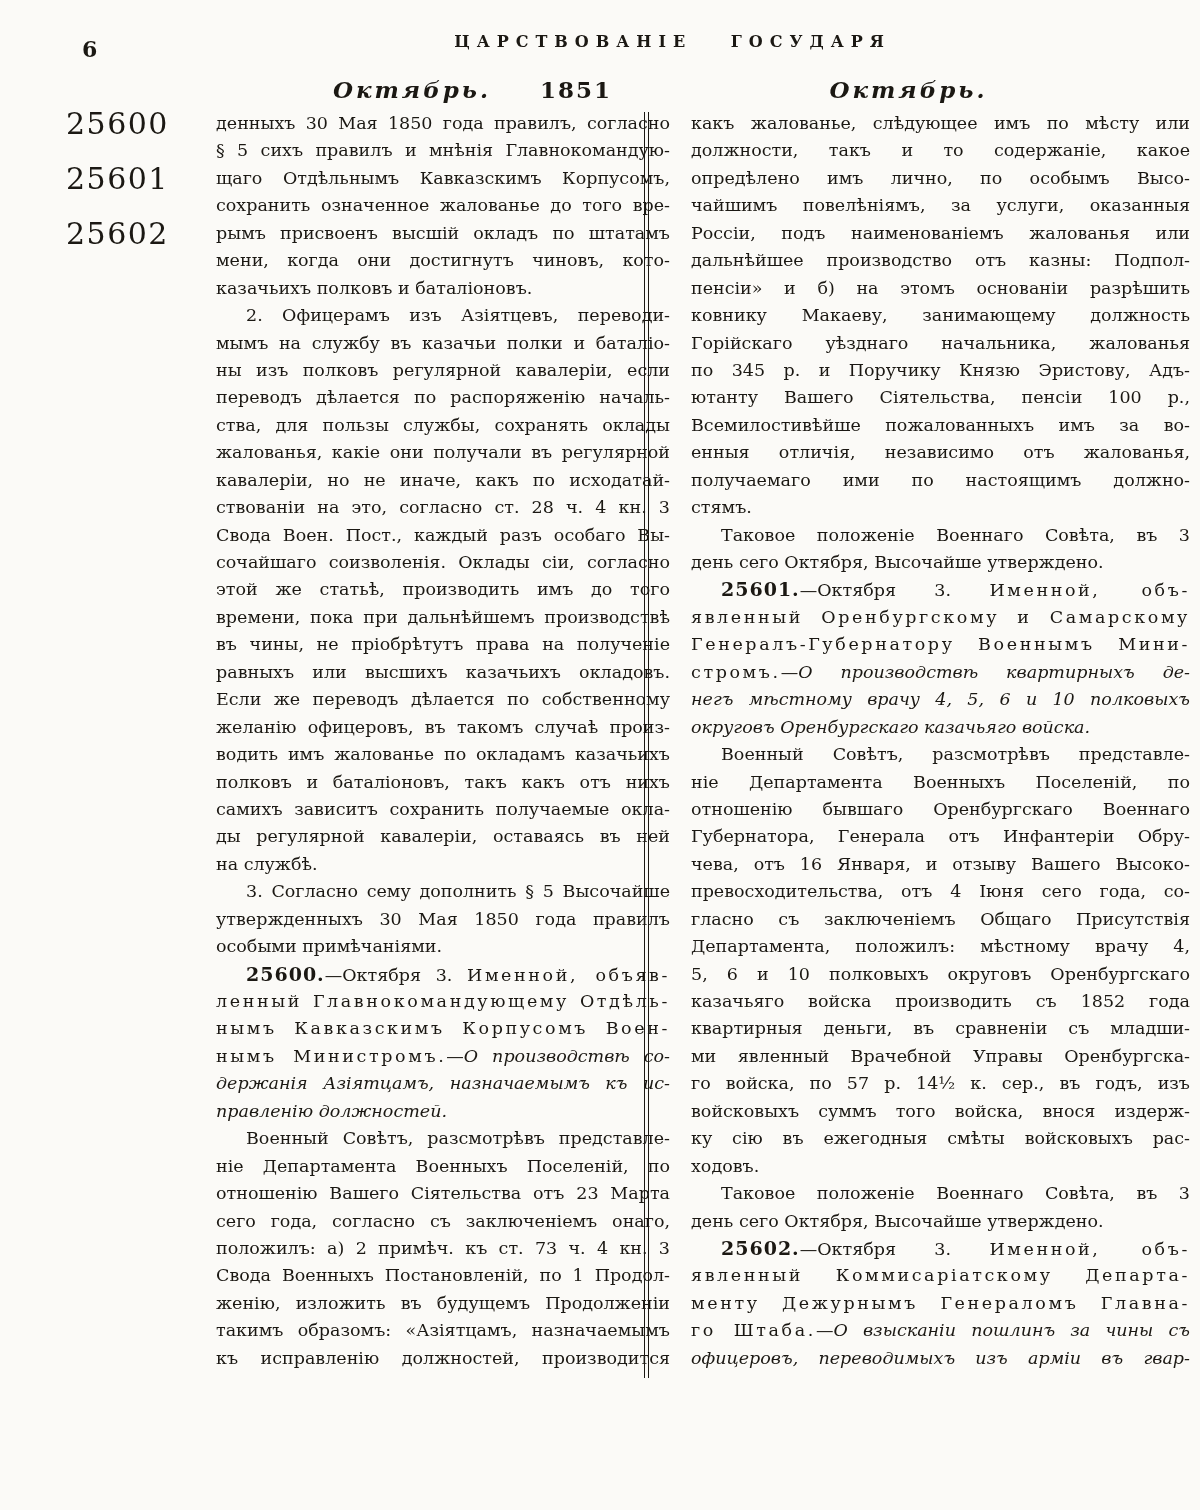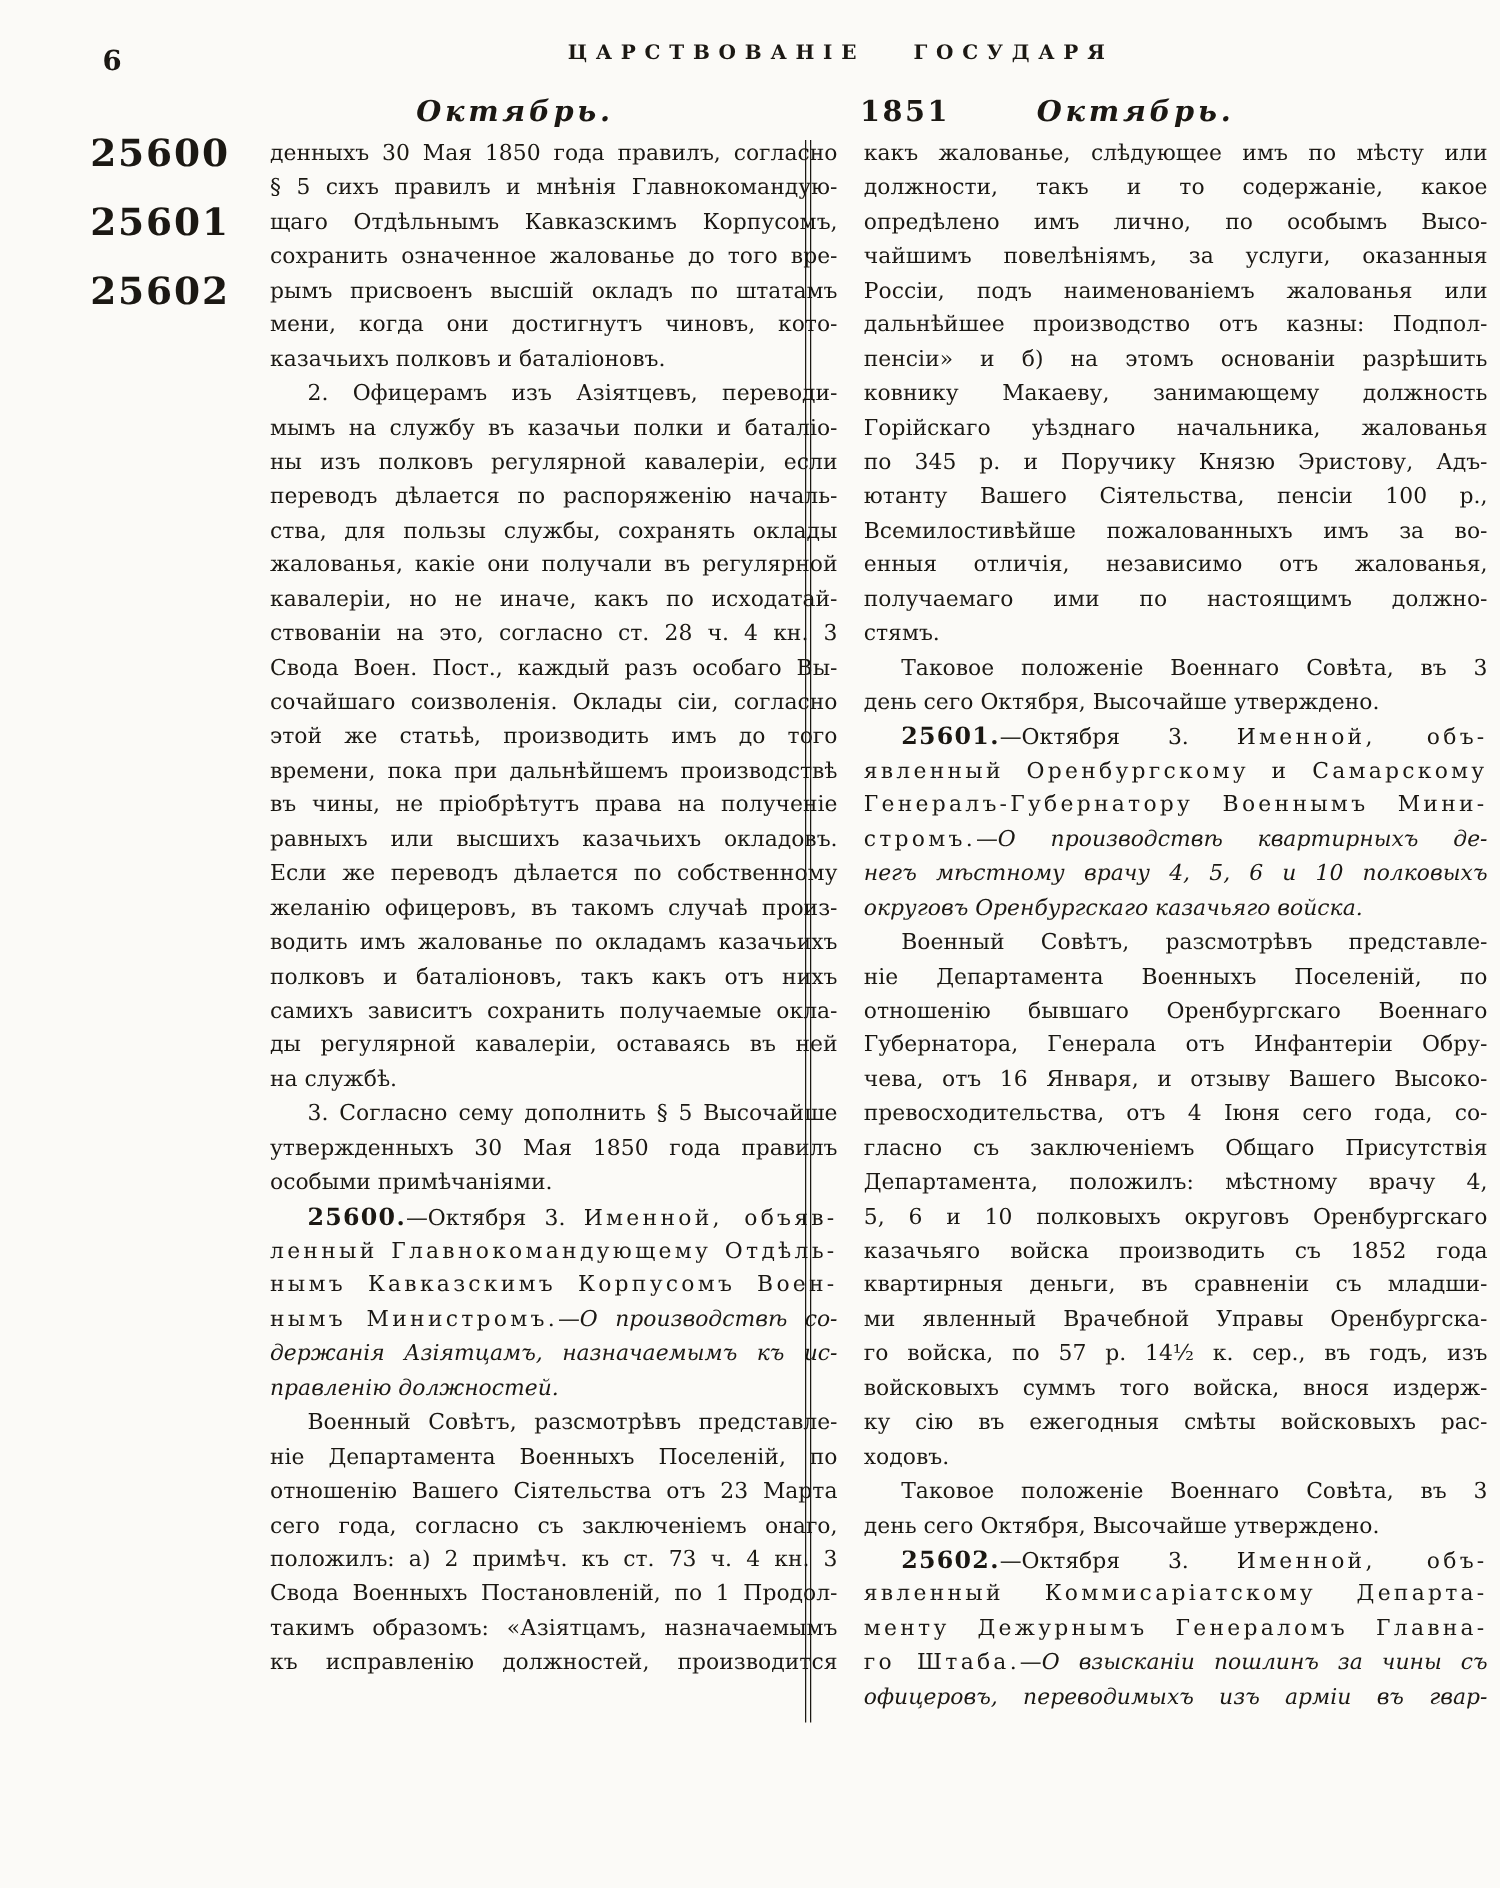--- a/index.html
+++ b/index.html
@@ -29,36 +29,36 @@
     letter-spacing:7px;word-spacing:26px;
     white-space:nowrap;
   }
   .subhead-month-left{
     position:absolute;left:185px;top:76px;width:454px;
     text-align:center;
     font-size:23px;font-weight:bold;font-style:italic;
     letter-spacing:3px;
   }
   .subhead-year{
-    position:absolute;left:500px;top:76px;width:260px;
-    text-align:right;
+    position:absolute;left:540px;top:76px;width:260px;
+    text-align:left;
     font-size:23px;font-weight:bold;letter-spacing:2px;
   }
   .subhead-month-right{
     position:absolute;left:659px;top:76px;width:499px;
     text-align:center;
     font-size:23px;font-weight:bold;font-style:italic;
     letter-spacing:3px;
   }
   
   .margin-numbers{position:absolute;left:66px;top:106px;width:118px;}
   .margin-number{
-    font-size:30px;font-weight:bold;letter-spacing:1.5px;
+    font-size:30px;font-weight:normal;letter-spacing:1.5px;
     height:55px;line-height:36px;
-    text-align:right;
+    text-align:left;
   }
   
   .column{
     position:absolute;top:110px;
     font-size:17.5px;
     margin-left:32px;
   }
   .column-left{left:184px;width:454px;}
   .column-right{left:659px;width:499px;}
   .line{
@@ -134,20 +134,21 @@
       <div class="line"><span class="sg-sp">нымъ Кавказскимъ Корпусомъ Воен-</span></div>
       <div class="line"><span class="sg-sp">нымъ Министромъ.</span><span class="sg-n">—</span><span class="sg-i">О производствѣ со-</span></div>
       <div class="line"><span class="sg-i">держанія Азіятцамъ, назначаемымъ къ ис-</span></div>
       <div class="line end"><span class="sg-i">правленію должностей.</span></div>
       <div class="line indent"><span class="sg-n">Военный Совѣтъ, разсмотрѣвъ представле-</span></div>
       <div class="line"><span class="sg-n">ніе Департамента Военныхъ Поселеній, по</span></div>
       <div class="line"><span class="sg-n">отношенію Вашего Сіятельства отъ 23 Марта</span></div>
       <div class="line"><span class="sg-n">сего года, согласно съ заключеніемъ онаго,</span></div>
       <div class="line"><span class="sg-n">положилъ: а) 2 примѣч. къ ст. 73 ч. 4 кн. 3</span></div>
       <div class="line"><span class="sg-n">Свода Военныхъ Постановленій, по 1 Продол-</span></div>
+      <div class="line"><span class="sg-n">женію, изложить въ будущемъ Продолженіи</span></div>
       <div class="line"><span class="sg-n">такимъ образомъ: «Азіятцамъ, назначаемымъ</span></div>
       <div class="line"><span class="sg-n">къ исправленію должностей, производится</span></div>
     </div>
 
   <div class="column-divider"></div>
 
   <div class="column column-right" id="col-right">
       <div class="line"><span class="sg-n">какъ жалованье, слѣдующее имъ по мѣсту или</span></div>
       <div class="line"><span class="sg-n">должности, такъ и то содержаніе, какое</span></div>
       <div class="line"><span class="sg-n">опредѣлено имъ лично, по особымъ Высо-</span></div>

